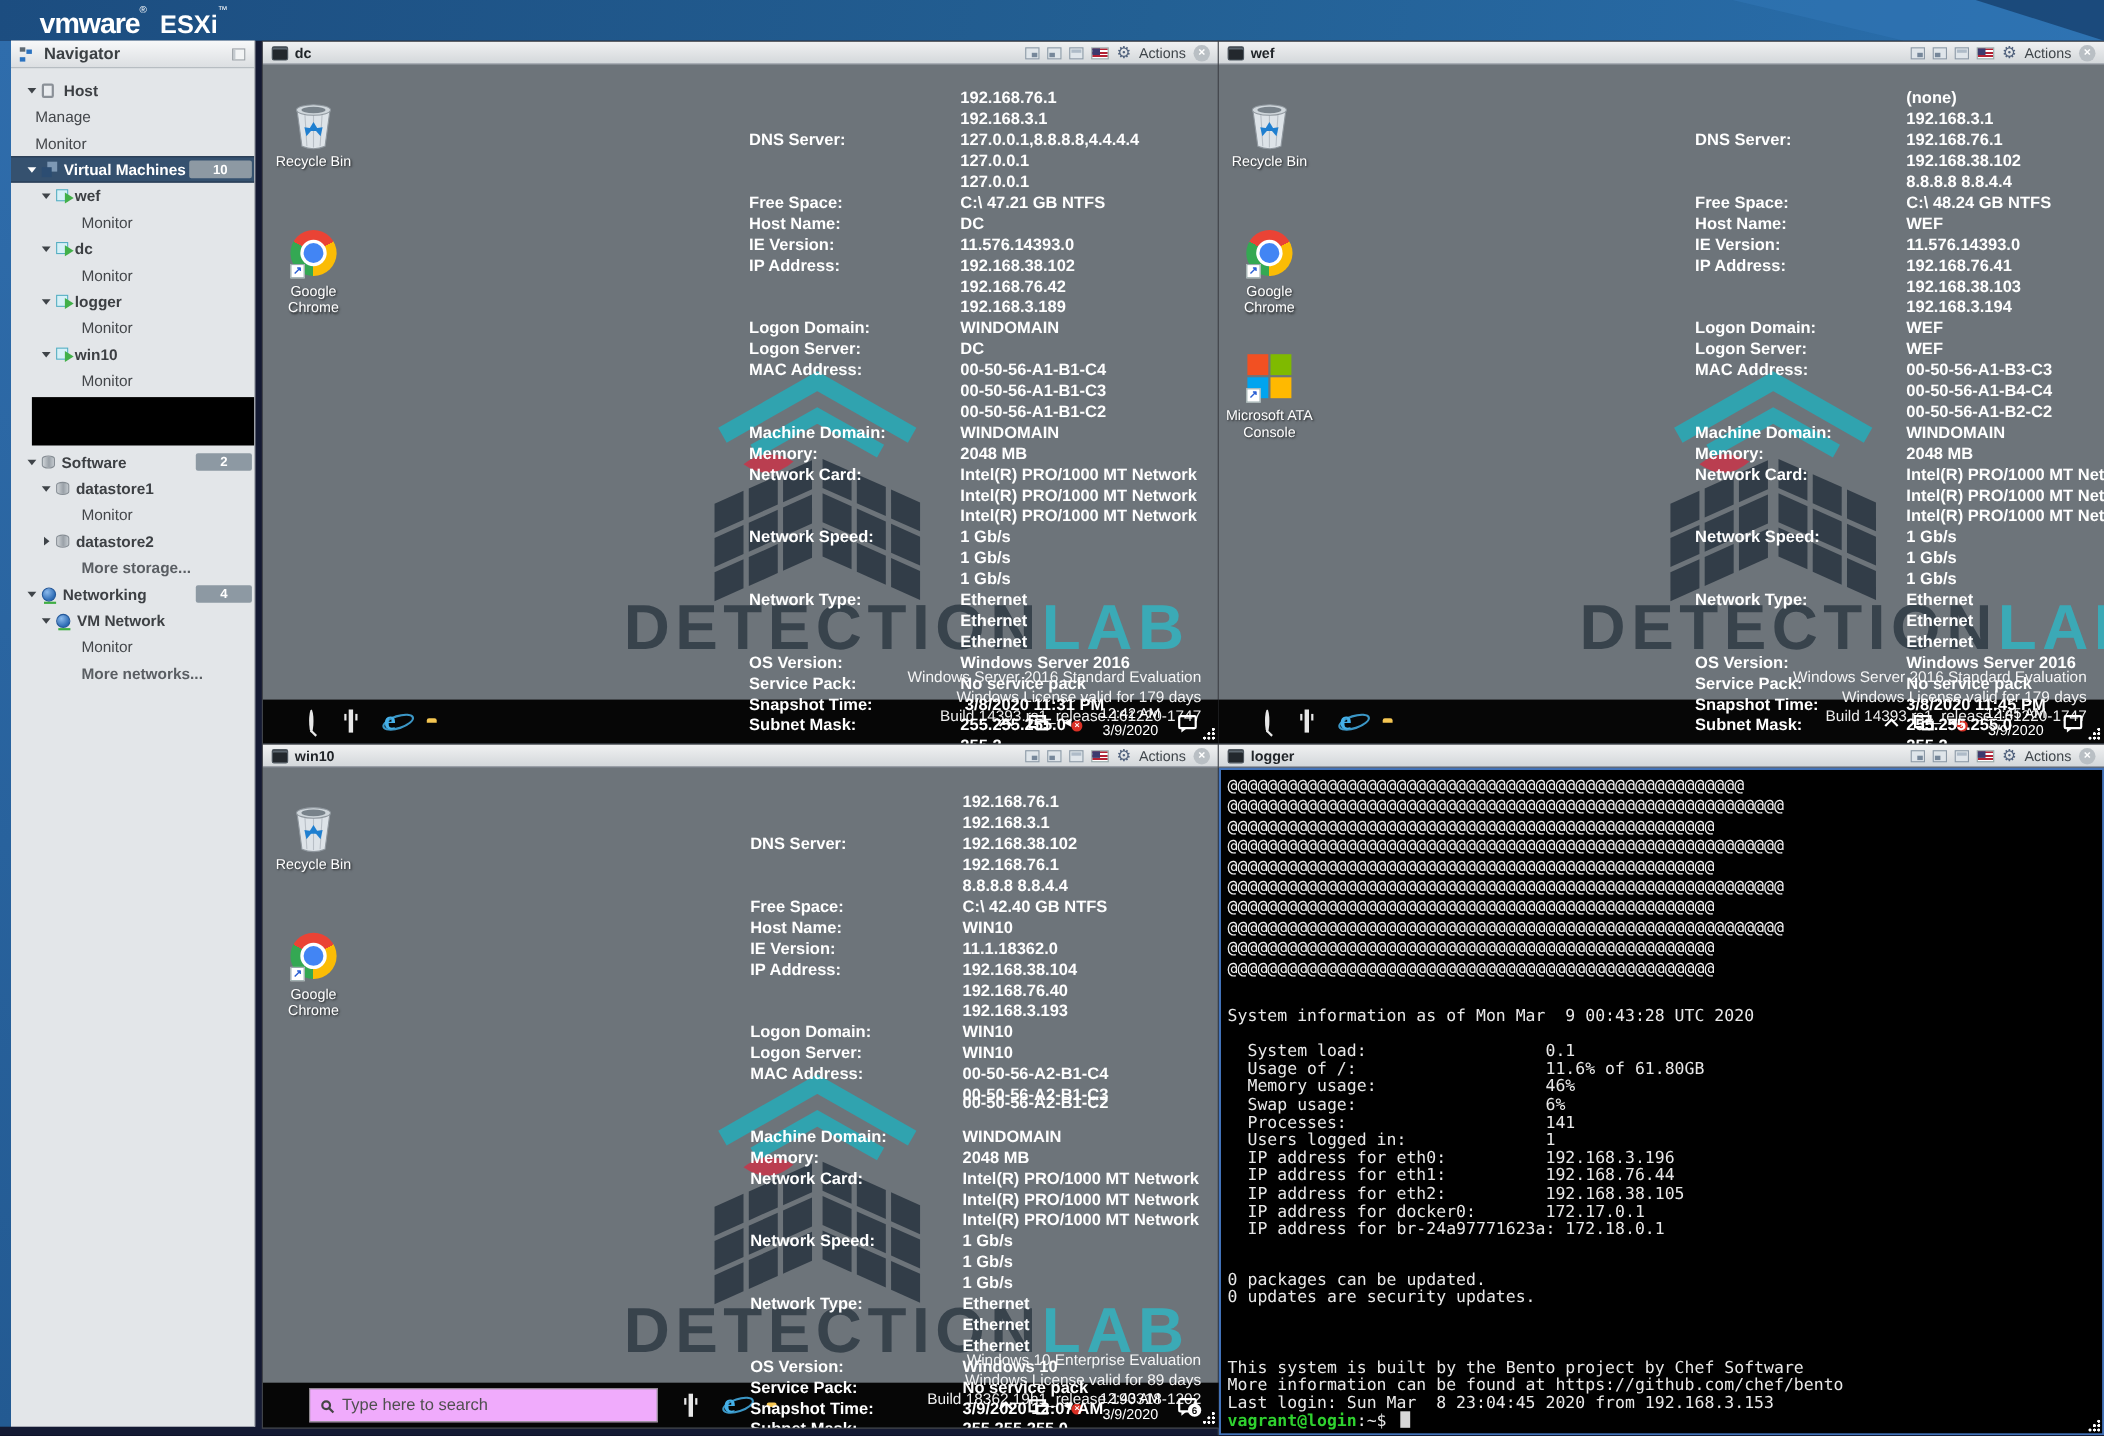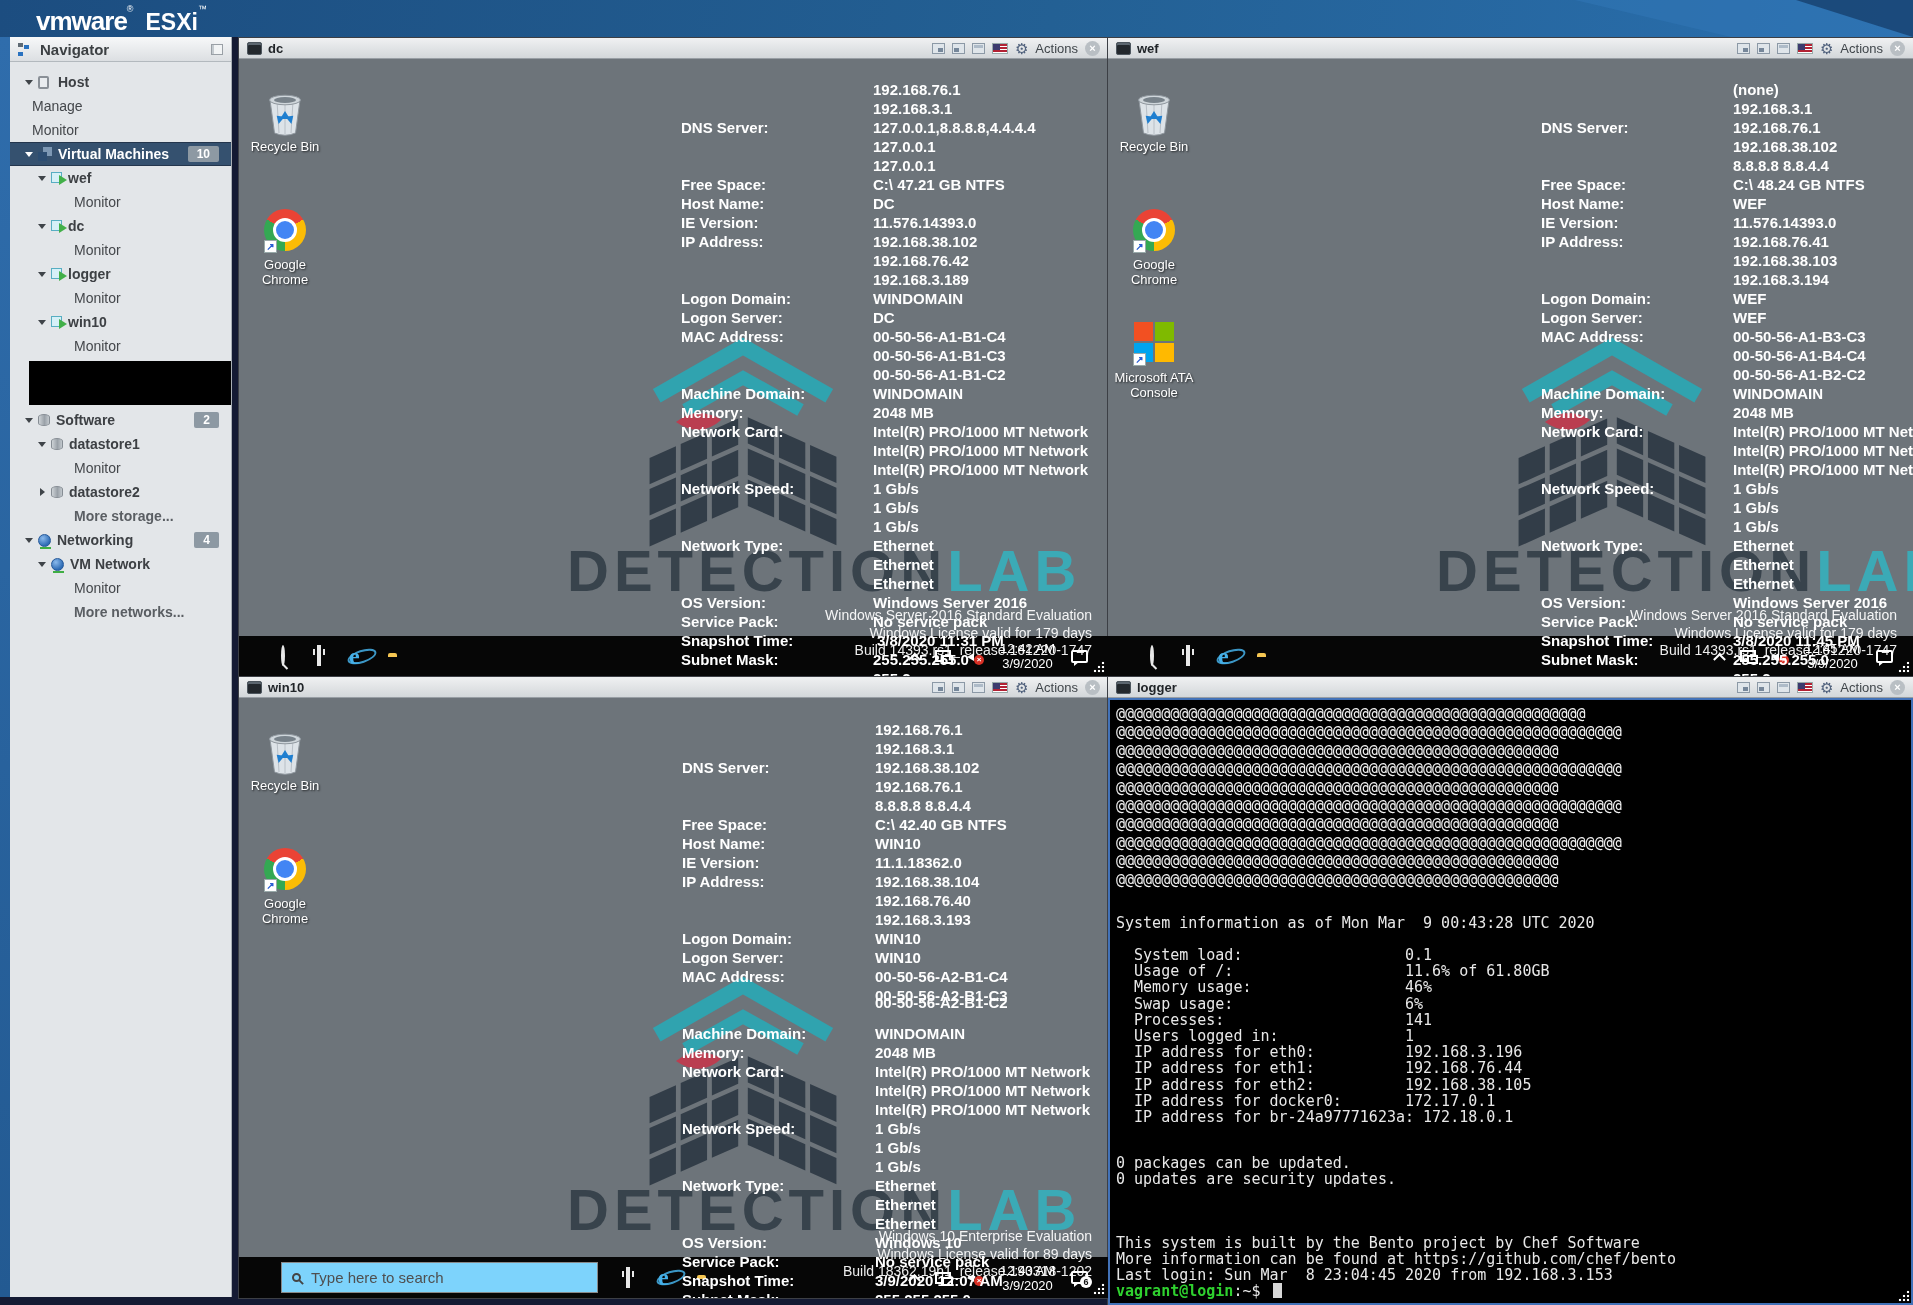--- a/index.html
+++ b/index.html
@@ -41,21 +41,21 @@
   .arr-r{width:0;height:0;border-top:4px solid transparent;border-bottom:4px solid transparent;border-left:5px solid #3f4449;}
   .nico{width:14px;height:14px;margin-right:6px;flex:none;position:relative;display:inline-block;}
   .nico-host{width:11px;height:13px;border:2px solid #8a9097;border-radius:2px;background:#e9ecef;margin:0 9px 0 0;}
   .nico-vms::before{content:'';position:absolute;right:0;top:0;width:9px;height:9px;background:#7d98b4;}
   .nico-vms::after{content:'';position:absolute;left:0;bottom:0;width:9px;height:9px;background:#2c4d72;}
   .nico-vm{width:11px;height:11px;background:#d6f0f7;border:1px solid #57aec2;margin-top:-2px;}
   .nico-vm::after{content:'';position:absolute;right:-6px;bottom:-3px;width:0;height:0;border-top:5px solid transparent;border-bottom:5px solid transparent;border-left:8px solid #42b049;}
   .nico-db{width:12px;height:12px;background:linear-gradient(90deg,#cdd2d6,#9aa1a8 55%,#c2c8cd);border:1px solid #868d94;border-radius:6px/3px;}
   .nico-globe{width:13px;height:13px;border-radius:50%;background:radial-gradient(circle at 35% 30%,#8ab9ec,#2e6cb5 70%);border:1px solid #24589a;}
   .nico-globe::after{content:'';position:absolute;left:1px;bottom:-3px;width:11px;height:2px;background:#3fae44;}
-  .badge{margin-left:auto;margin-right:12px;background:#8d99a3;color:#fff;font-weight:bold;font-size:12px;padding:1px 9px;border-radius:2px;}
+  .badge{margin-left:auto;margin-right:2px;background:#8d99a3;color:#fff;font-weight:bold;font-size:12px;padding:1px 22px;border-radius:2px;}
   .redacted{margin:3px 0 3px 19px;width:202px;height:44px;background:#000;}
 
   
   .vmwin{position:absolute;box-shadow:0 0 0 1px #3c3f45;}
   .titlebar{position:absolute;left:0;top:0;right:0;height:21px;background:linear-gradient(#f0f1f2,#d3d7da);border-bottom:1px solid #989ea4;display:flex;align-items:center;padding:0 8px;font-size:13px;}
   .con-ico{width:15px;height:13px;background:#23282d;border:1px solid #4d565e;border-radius:2px;flex:none;box-shadow:inset 0 2px 0 #5c666f;}
   .wtitle{margin-left:6px;font-weight:bold;color:#202428;}
   .wactions{margin-left:auto;display:flex;align-items:center;gap:7px;}
   .wc{width:13px;height:11px;border:1px solid #8c99a6;background:#dfe5ea;position:relative;}
   .wc-a::after{content:'';position:absolute;right:1px;bottom:1px;width:5px;height:4px;background:#76879a;}
@@ -101,21 +101,21 @@
   .ti-search{width:13px;height:13px;border:2px solid #e8e8e8;border-radius:50%;position:relative;margin-right:4px;}
   .ti-search::after{content:'';position:absolute;width:2px;height:7px;background:#e8e8e8;transform:rotate(-45deg);bottom:-6px;right:-3px;}
   .ti-taskview{width:17px;height:14px;border:2px solid #e8e8e8;position:relative;}
   .ti-taskview::before{content:'';position:absolute;left:-6px;top:2px;width:2px;height:6px;background:#e8e8e8;}
   .ti-taskview::after{content:'';position:absolute;right:-6px;top:2px;width:2px;height:6px;background:#e8e8e8;}
   .ti-e{position:relative;width:24px;height:24px;color:#45b0e8;font-weight:bold;font-size:24px;line-height:22px;font-family:"Liberation Serif",serif;}
   .ti-e::after{content:'';position:absolute;left:-2px;top:7px;width:26px;height:9px;border:2px solid rgba(69,176,232,.85);border-radius:50%;transform:rotate(-18deg);}
   .ti-folder{width:20px;height:14px;background:linear-gradient(#ffd86b,#f0b43e);border-radius:2px;position:relative;margin-top:3px;}
   .ti-folder::before{content:'';position:absolute;top:-3px;left:0;width:9px;height:4px;background:#f5c652;border-radius:2px 2px 0 0;}
   .ti-folder::after{content:'';position:absolute;left:1px;right:1px;top:4px;bottom:1px;background:linear-gradient(#ffe9a8,#ffd36b);border-radius:1px;}
-  .searchbox{height:31px;width:317px;background:#7dd3fc;border:1px solid #888;display:flex;align-items:center;gap:10px;padding:0 10px;color:#4f4f4f;font-size:15px;}
+  .searchbox{height:31px;width:317px;background:#f0abfc;border:1px solid #888;display:flex;align-items:center;gap:10px;padding:0 10px;color:#4f4f4f;font-size:15px;}
   .searchbox .mag{width:9px;height:9px;border:2px solid #444;border-radius:50%;position:relative;flex:none;}
   .searchbox .mag::after{content:'';position:absolute;width:2px;height:6px;background:#444;transform:rotate(-45deg);bottom:-5px;right:-3px;}
   .tr-chevron{width:9px;height:9px;border-left:2px solid #fff;border-top:2px solid #fff;transform:rotate(45deg) translate(2px,2px);}
   .tr-net{width:16px;height:12px;border:2px solid #fff;position:relative;}
   .tr-net::after{content:'';position:absolute;right:-4px;bottom:-4px;width:7px;height:5px;background:#060606;border:2px solid #fff;}
   .tr-vol{position:relative;width:17px;height:15px;}
   .tr-vol::before{content:'';position:absolute;left:0;top:4px;width:0;height:0;border-top:4px solid transparent;border-bottom:4px solid transparent;border-right:7px solid #fff;}
   .tr-vol::after{content:'×';position:absolute;right:0;bottom:-1px;width:10px;height:10px;border-radius:50%;background:#d93025;color:#fff;font-size:8px;line-height:10px;text-align:center;font-weight:bold;}
   .tr-clock{color:#fff;font-size:13px;line-height:15px;text-align:center;white-space:nowrap;}
   .tr-comment{width:17px;height:13px;border:2px solid #fff;border-radius:2px;position:relative;}

